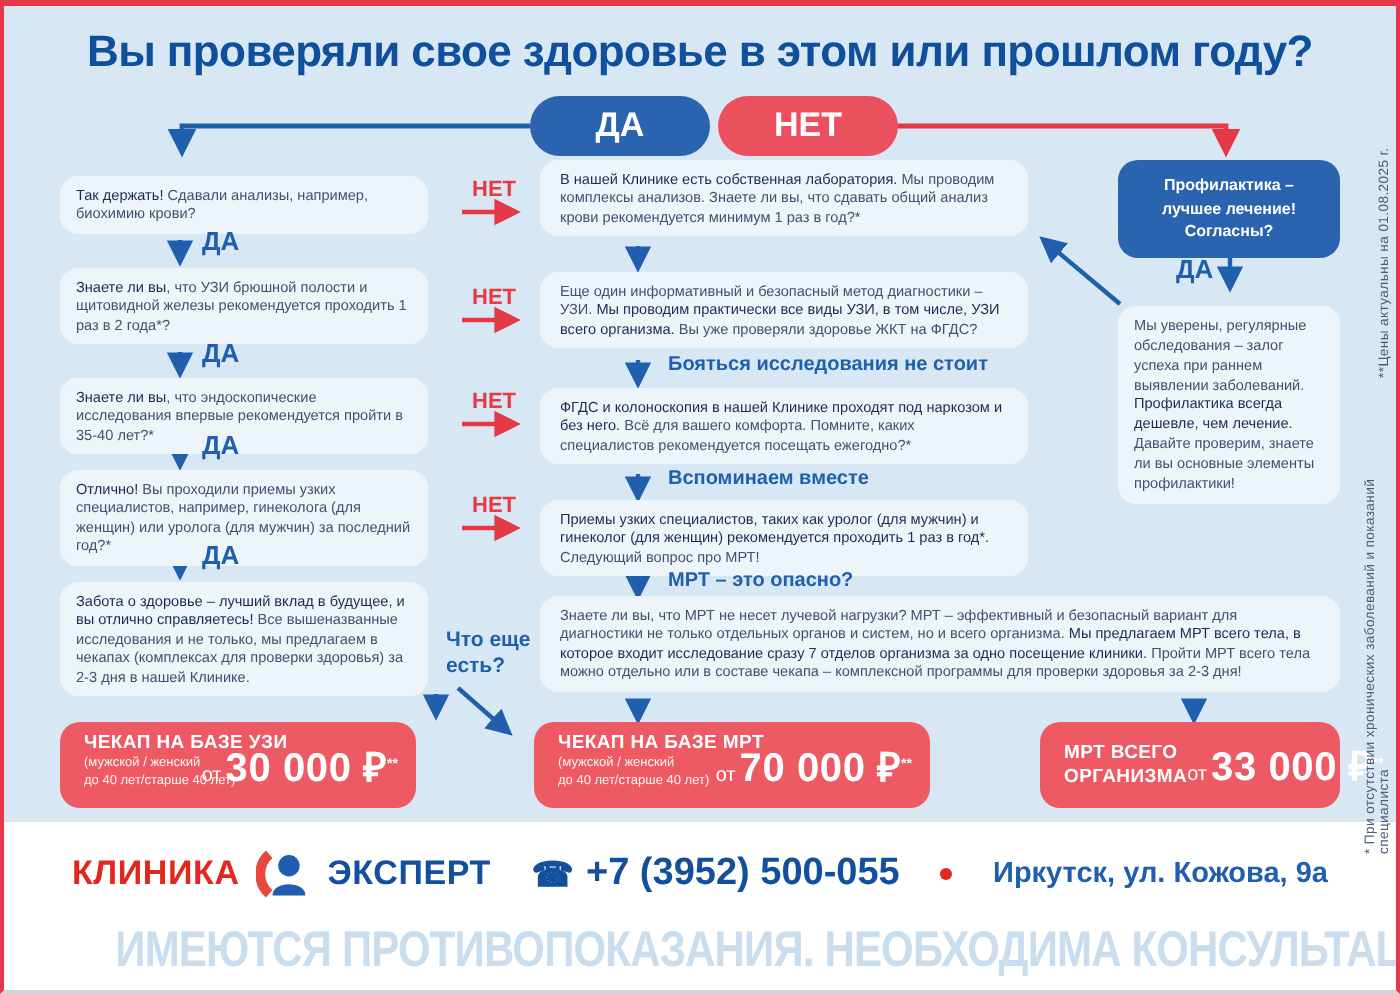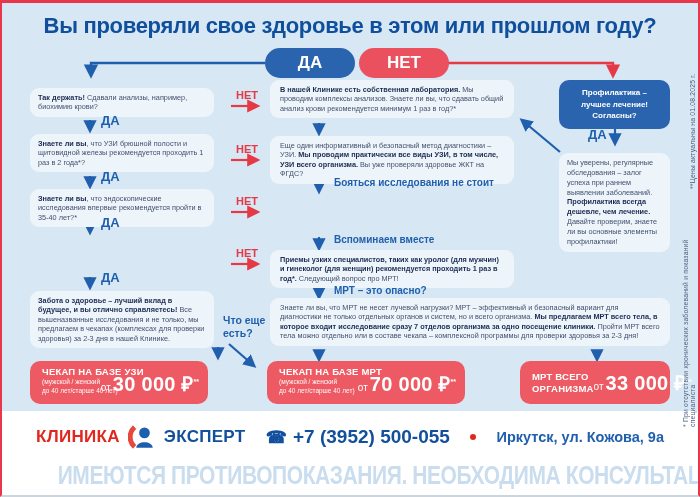--- a/index.html
+++ b/index.html
@@ -21,21 +21,21 @@
   }
   .pill-yes { left:263px; background:#2a63ae; }
   .pill-no  { left:357px; background:#ea505e; }
 
   .connectors { position:absolute; left:0; top:0; pointer-events:none; }
 
   .fbox {
     position:absolute; background:#edf5fb; border-radius:9px;
     padding:5px 8px; font-size:7.3px; line-height:1.3; color:#44506e;
   }
-  .fbox .bb { font-weight:700; color:#1c2b52; }
+  .fbox .bb { font-weight:400; color:#1c2b52; }
   .leftcol { left:28px; width:184px; }
   .midcol  { left:268px; width:244px; padding:5px 10px; }
   .widebox { left:268px; width:400px; padding:5px 10px; }
 
   .lbl-yes { position:absolute; font-size:13px; font-weight:800; color:#1f5fad; }
   .lbl-no  { position:absolute; left:227px; width:36px; text-align:center; font-size:11px; font-weight:800; color:#e63946; }
   .lbl-mid { position:absolute; left:332px; font-size:10px; font-weight:800; color:#1f5fad; }
   .lbl-more{ position:absolute; left:221px; top:311px; width:48px; font-size:10.5px; font-weight:800; color:#1f5fad; white-space:pre-line; line-height:1.25; }
 
   .bluebox {
@@ -132,37 +132,39 @@
     </g>
   </svg>
 
   <h1 class="title">Вы проверяли свое здоровье в этом или прошлом году?</h1>
   <div class="pill pill-yes">ДА</div>
   <div class="pill pill-no">НЕТ</div>
 
   <div class="fbox leftcol" style="top:85px"><span class="bb">Так держать!</span><span> Сдавали анализы, например, биохимию крови?</span></div>
   <div class="fbox leftcol" style="top:131px"><span class="bb">Знаете ли вы</span><span>, что УЗИ брюшной полости и щитовидной железы рекомендуется проходить 1 раз в 2 года*?</span></div>
   <div class="fbox leftcol" style="top:186px"><span class="bb">Знаете ли вы</span><span>, что эндоскопические исследования впервые рекомендуется пройти в 35-40 лет?*</span></div>
+  <div class="fbox leftcol" style="top:232px"><span class="bb">Отлично!</span><span> Вы проходили приемы узких специалистов, например, гинеколога (для женщин) или уролога (для мужчин) за последний год?*</span></div>
   <div class="fbox leftcol" style="top:288px"><span class="bb">Забота о здоровье – лучший вклад в будущее, и вы отлично справляетесь!</span><span> Все вышеназванные исследования и не только, мы предлагаем в чекапах (комплексах для проверки здоровья) за 2-3 дня в нашей Клинике.</span></div>
 
   <span class="lbl-yes" style="left:99px; top:110px">ДА</span>
   <span class="lbl-yes" style="left:99px; top:166px">ДА</span>
   <span class="lbl-yes" style="left:99px; top:212px">ДА</span>
   <span class="lbl-yes" style="left:99px; top:267px">ДА</span>
 
   <span class="lbl-no" style="top:86px">НЕТ</span>
   <span class="lbl-no" style="top:140px">НЕТ</span>
   <span class="lbl-no" style="top:192px">НЕТ</span>
   <span class="lbl-no" style="top:244px">НЕТ</span>
 
   <span class="lbl-more">Что еще
 есть?</span>
 
   <div class="fbox midcol" style="top:77px"><span class="bb">В нашей Клинике есть собственная лаборатория.</span><span> Мы проводим комплексы анализов. Знаете ли вы, что сдавать общий анализ крови рекомендуется минимум 1 раз в год?*</span></div>
   <div class="fbox midcol" style="top:133px"><span>Еще один информативный и безопасный метод диагностики – УЗИ. </span><span class="bb">Мы проводим практически все виды УЗИ, в том числе, УЗИ всего организма.</span><span> Вы уже проверяли здоровье ЖКТ на ФГДС?</span></div>
+  <div class="fbox midcol" style="top:191px"><span class="bb">ФГДС и колоноскопия в нашей Клинике проходят под наркозом и без него.</span><span> Всё для вашего комфорта. Помните, каких специалистов рекомендуется посещать ежегодно?*</span></div>
   <div class="fbox midcol" style="top:247px"><span class="bb">Приемы узких специалистов, таких как уролог (для мужчин) и гинеколог (для женщин) рекомендуется проходить 1 раз в год*.</span><span> Следующий вопрос про МРТ!</span></div>
   <div class="fbox widebox" style="top:295px"><span>Знаете ли вы, что МРТ не несет лучевой нагрузки? МРТ – эффективный и безопасный вариант для диагностики не только отдельных органов и систем, но и всего организма. </span><span class="bb">Мы предлагаем МРТ всего тела, в которое входит исследование сразу 7 отделов организма за одно посещение клиники.</span><span> Пройти МРТ всего тела можно отдельно или в составе чекапа – комплексной программы для проверки здоровья за 2-3 дня!</span></div>
 
   <span class="lbl-mid" style="top:174px">Бояться исследования не стоит</span>
   <span class="lbl-mid" style="top:231px">Вспоминаем вместе</span>
   <span class="lbl-mid" style="top:282px">МРТ – это опасно?</span>
 
   <div class="bluebox">Профилактика –
 лучшее лечение!
 Согласны?</div>

